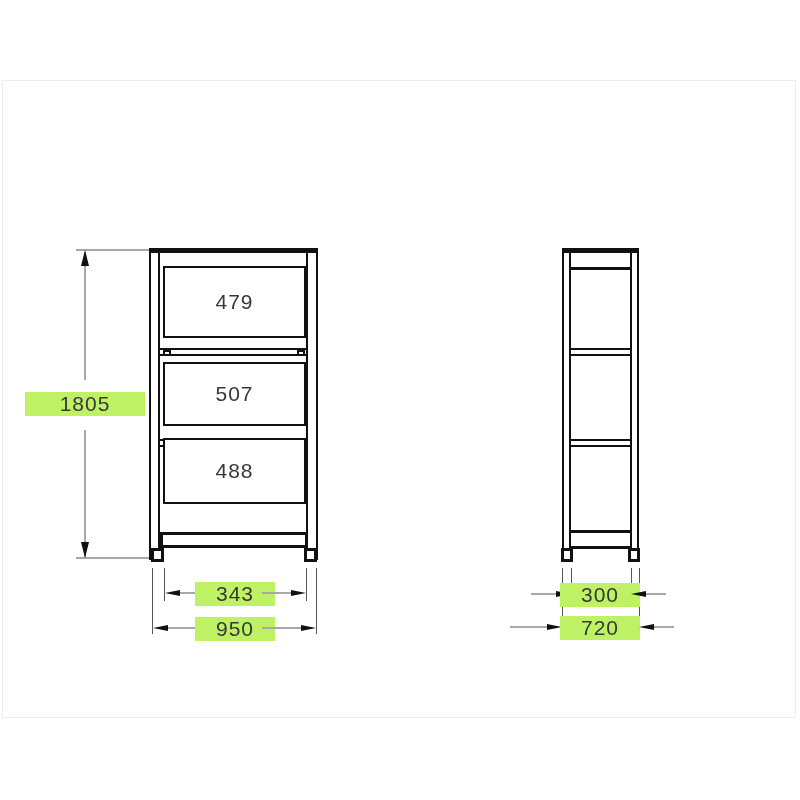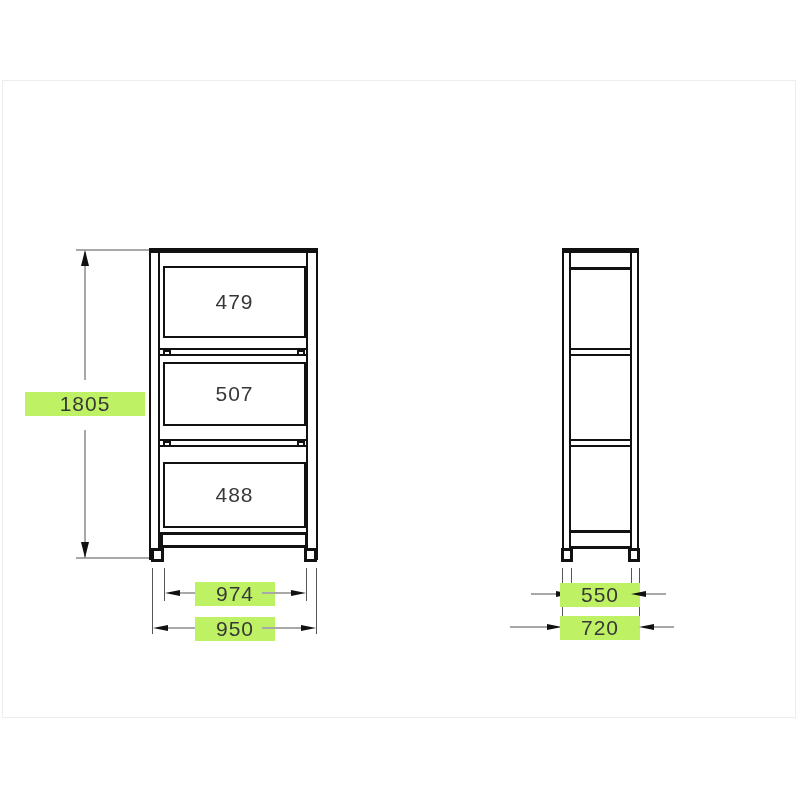--- a/index.html
+++ b/index.html
@@ -57,21 +57,21 @@
     <div class="abs clip" style="left:297px;top:350px;width:8px;height:6px;"></div>
 
     <div class="abs panel" style="left:163px;top:362px;width:143px;height:64px;text-align:right;">
       <span class="panel-label">507</span>
     </div>
 
     <div class="abs beam" style="left:160px;top:439px;width:148px;height:8px;"></div>
     <div class="abs clip" style="left:163px;top:441px;width:8px;height:6px;"></div>
     <div class="abs clip" style="left:297px;top:441px;width:8px;height:6px;"></div>
 
-    <div class="abs panel" style="left:163px;top:462px;width:143px;height:66px;">
+    <div class="abs panel" style="left:163px;top:438px;width:143px;height:66px;">
       <span class="panel-label">488</span>
     </div>
 
     <div class="abs thickbox" style="left:160px;top:532px;width:148px;height:16px;"></div>
     <div class="abs thickbox" style="left:151px;top:548px;width:13px;height:14px;"></div>
     <div class="abs thickbox" style="left:304px;top:548px;width:13px;height:14px;"></div>
   </div>
 
   <div>
     <div class="abs fill" style="left:562px;top:248px;width:77px;height:5px;"></div>
@@ -96,40 +96,40 @@
   </div>
 
   <div>
     <div class="abs extline" style="left:164px;top:568px;width:1px;height:33px;"></div>
     <div class="abs extline" style="left:306px;top:568px;width:1px;height:33px;"></div>
     <div class="abs extline" style="left:152px;top:568px;width:1px;height:66px;"></div>
     <div class="abs extline" style="left:316px;top:568px;width:1px;height:66px;"></div>
 
     <div class="abs arr arr-left" style="left:165px;top:590px;"></div>
     <div class="abs dimline" style="left:180px;top:592px;width:26px;height:2px;"></div>
-    <div class="abs dim-label" style="left:195px;top:582px;width:80px;">974</div>
+    <div class="abs dim-label" style="left:195px;top:582px;width:80px;">343</div>
     <div class="abs dimline" style="left:262px;top:592px;width:29px;height:2px;"></div>
     <div class="abs arr arr-right" style="left:291px;top:590px;"></div>
 
     <div class="abs arr arr-left" style="left:153px;top:625px;"></div>
     <div class="abs dimline" style="left:168px;top:627px;width:37px;height:2px;"></div>
     <div class="abs dim-label" style="left:195px;top:617px;width:80px;">950</div>
     <div class="abs dimline" style="left:262px;top:627px;width:39px;height:2px;"></div>
     <div class="abs arr arr-right" style="left:301px;top:625px;"></div>
   </div>
 
   <div>
     <div class="abs extline" style="left:571px;top:568px;width:1px;height:33px;"></div>
     <div class="abs extline" style="left:631px;top:568px;width:1px;height:33px;"></div>
     <div class="abs extline" style="left:562px;top:568px;width:1px;height:66px;"></div>
     <div class="abs extline" style="left:639px;top:568px;width:1px;height:66px;"></div>
 
     <div class="abs dimline" style="left:531px;top:593px;width:25px;height:2px;"></div>
     <div class="abs arr arr-right" style="left:556px;top:591px;"></div>
-    <div class="abs dim-label" style="left:560px;top:583px;width:80px;">550</div>
+    <div class="abs dim-label" style="left:560px;top:583px;width:80px;">300</div>
     <div class="abs arr arr-left" style="left:631px;top:591px;"></div>
     <div class="abs dimline" style="left:646px;top:593px;width:20px;height:2px;"></div>
 
     <div class="abs dimline" style="left:510px;top:626px;width:37px;height:2px;"></div>
     <div class="abs arr arr-right" style="left:547px;top:624px;"></div>
     <div class="abs dim-label" style="left:560px;top:616px;width:80px;">720</div>
     <div class="abs arr arr-left" style="left:639px;top:624px;"></div>
     <div class="abs dimline" style="left:654px;top:626px;width:20px;height:2px;"></div>
   </div>
 

